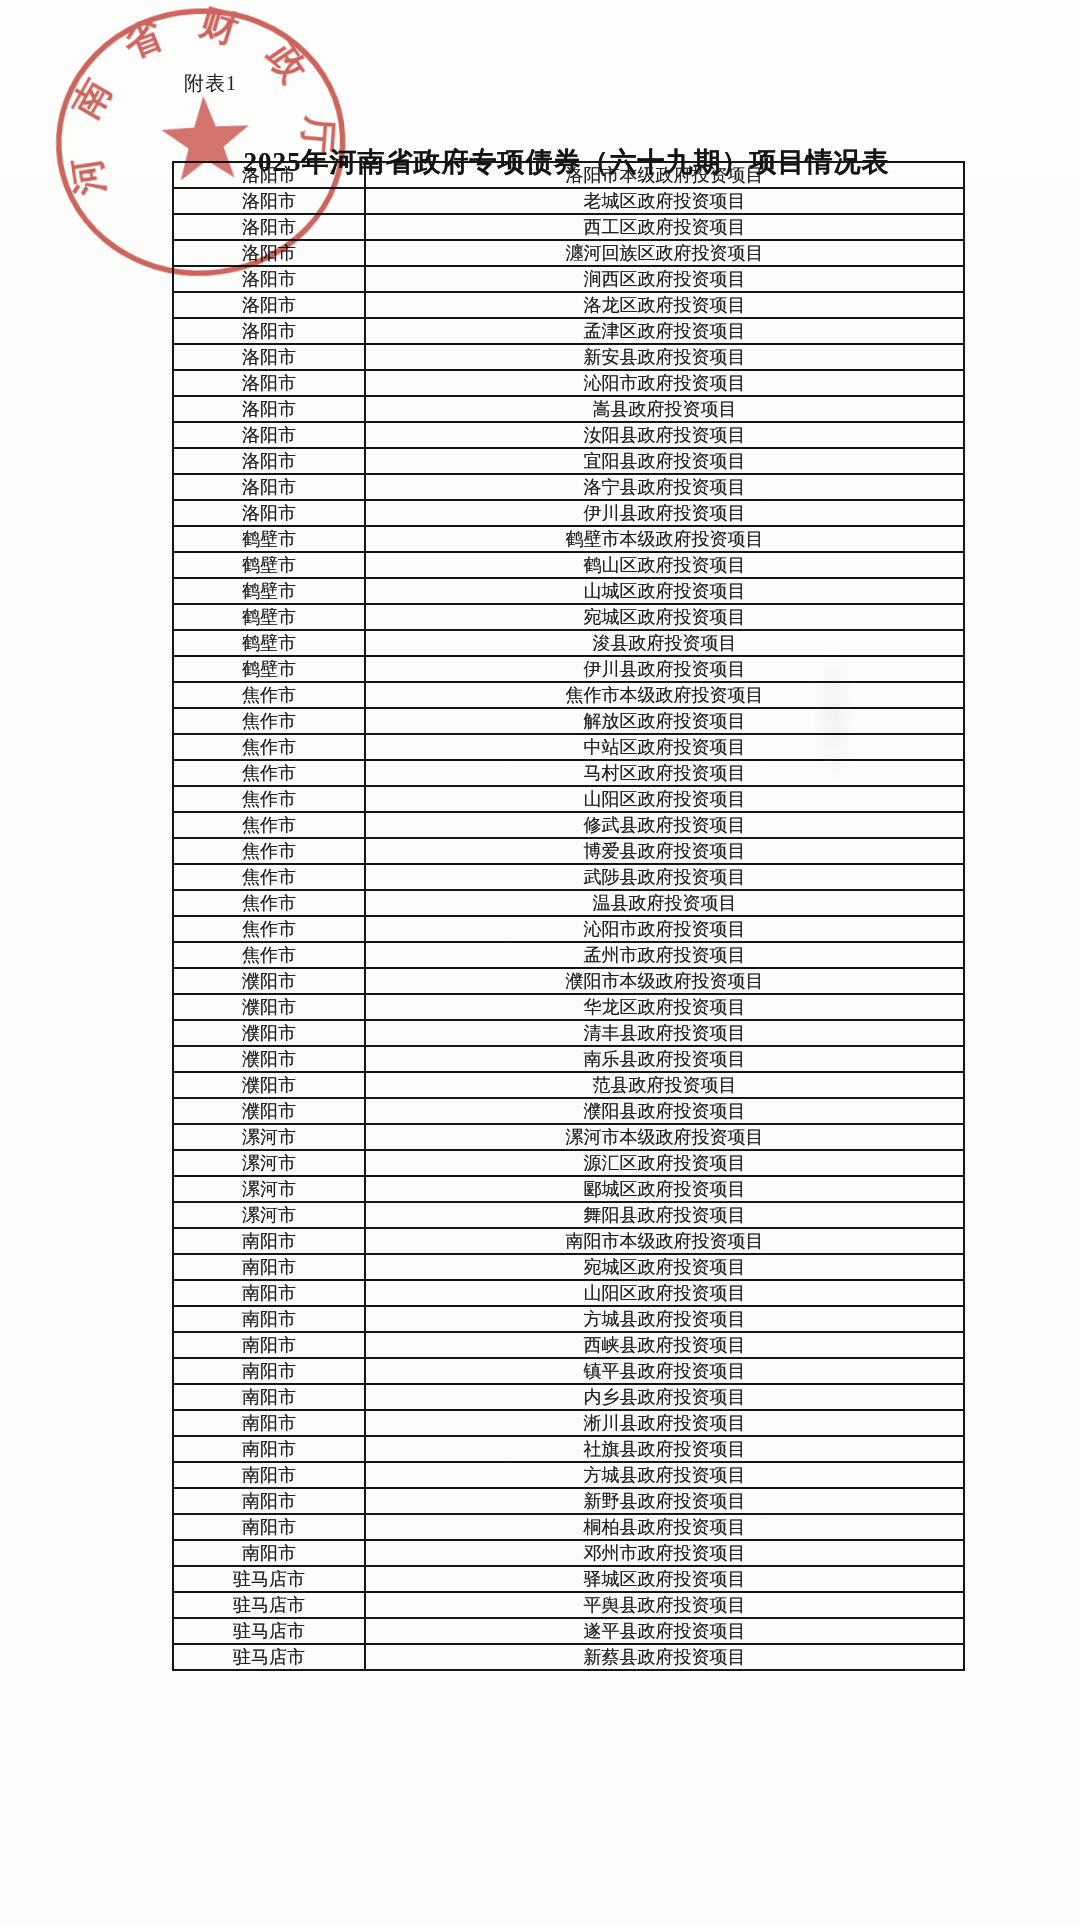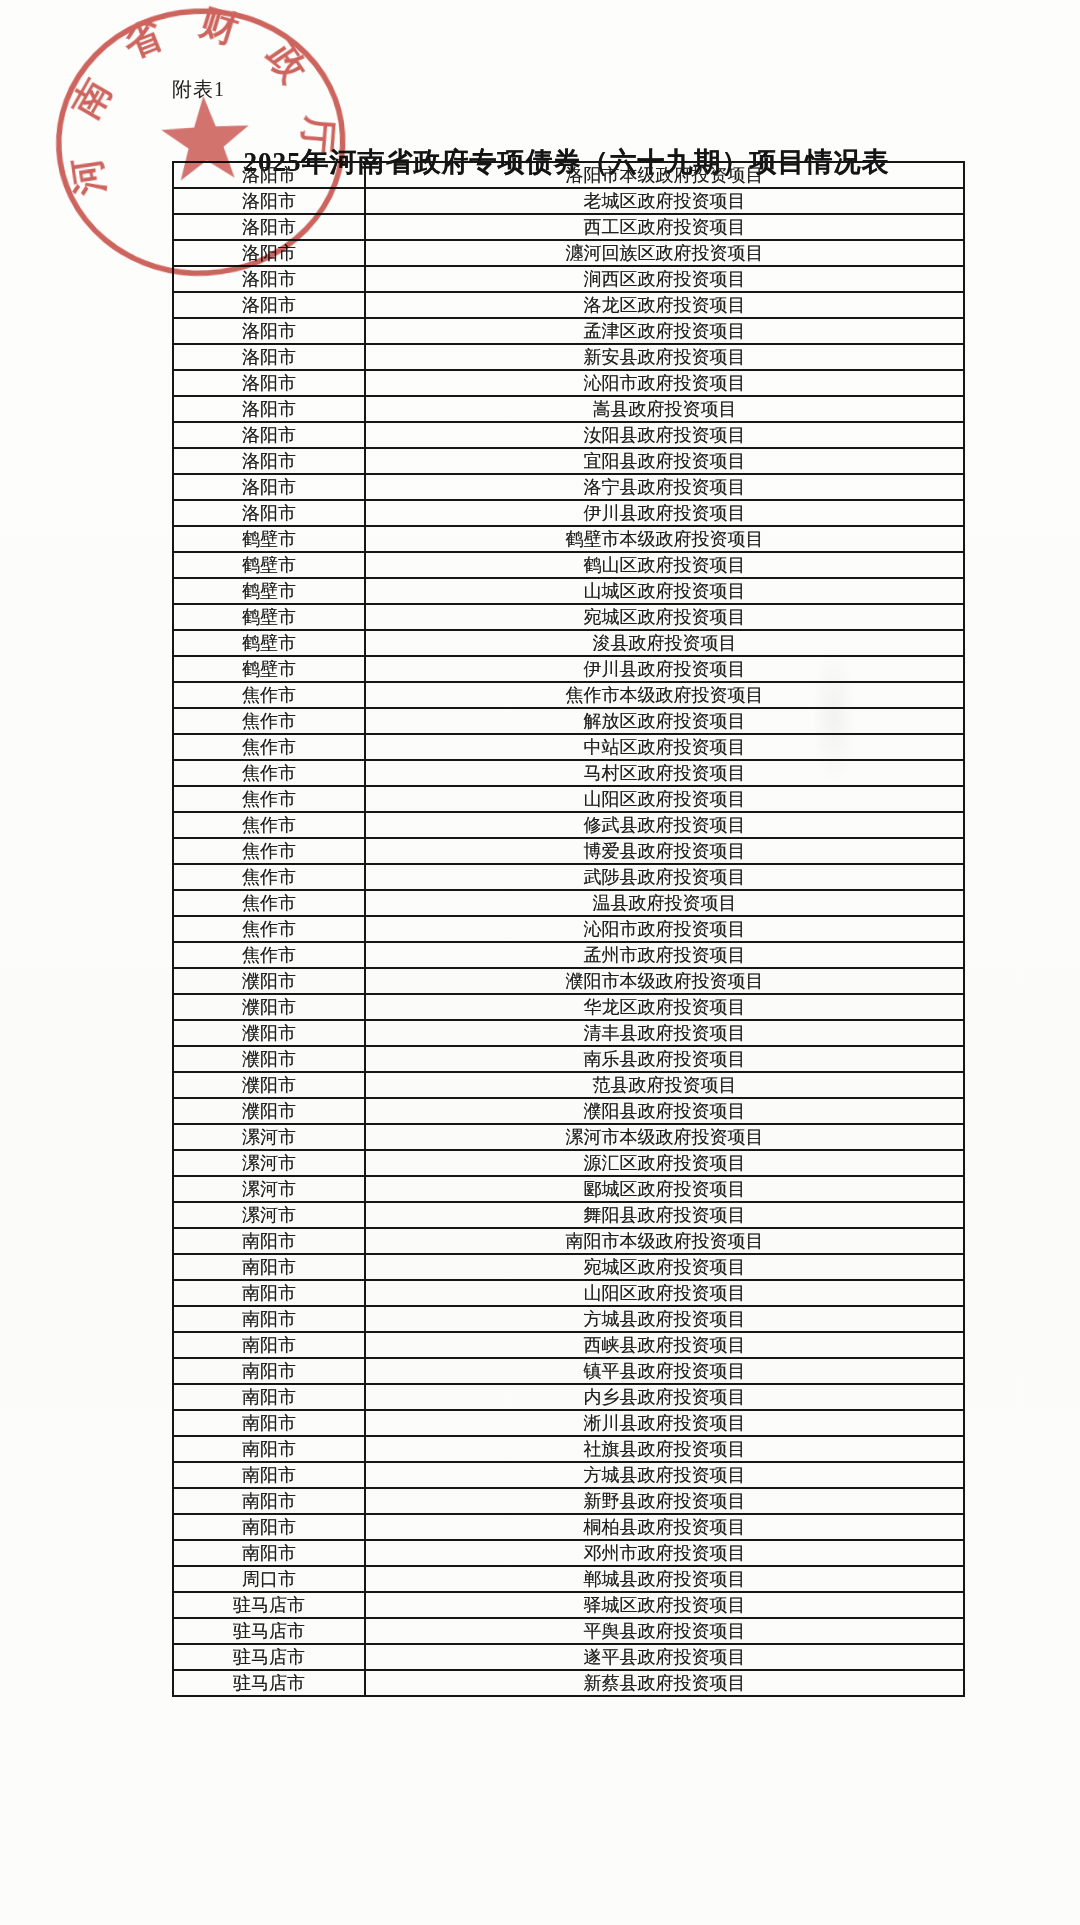--- a/index.html
+++ b/index.html
@@ -11,25 +11,24 @@
     color: var(--ink);
     position: relative;
     overflow: hidden;
   }
   .page {
     position: absolute; inset: 0;
     background: linear-gradient(180deg, #fdfdfc 0%, #fbfbf9 60%, #fcfcfa 100%);
   }
   .annex {
     position: absolute;
-    left: 172px; top: 70px;
+    left: 184px; top: 70px;
     font-size: 20px;
     letter-spacing: 1px;
     color: #222;
-    margin-top: 6px;
   }
   .title {
     position: absolute;
     left: 158px; top: 129px;
     width: 787px;
     margin: 15px;
     text-align: center;
     font-size: 27px;
     font-weight: bold;
     letter-spacing: 1px;
@@ -301,24 +300,20 @@
   </tr>
         <tr>
     <td class="col-city">南阳市</td>
     <td class="col-project">桐柏县政府投资项目</td>
   </tr>
         <tr>
     <td class="col-city">南阳市</td>
     <td class="col-project">邓州市政府投资项目</td>
   </tr>
         <tr>
-    <td class="col-city">周口市</td>
-    <td class="col-project">郸城县政府投资项目</td>
-  </tr>
-        <tr>
     <td class="col-city">驻马店市</td>
     <td class="col-project">驿城区政府投资项目</td>
   </tr>
         <tr>
     <td class="col-city">驻马店市</td>
     <td class="col-project">平舆县政府投资项目</td>
   </tr>
         <tr>
     <td class="col-city">驻马店市</td>
     <td class="col-project">遂平县政府投资项目</td>

